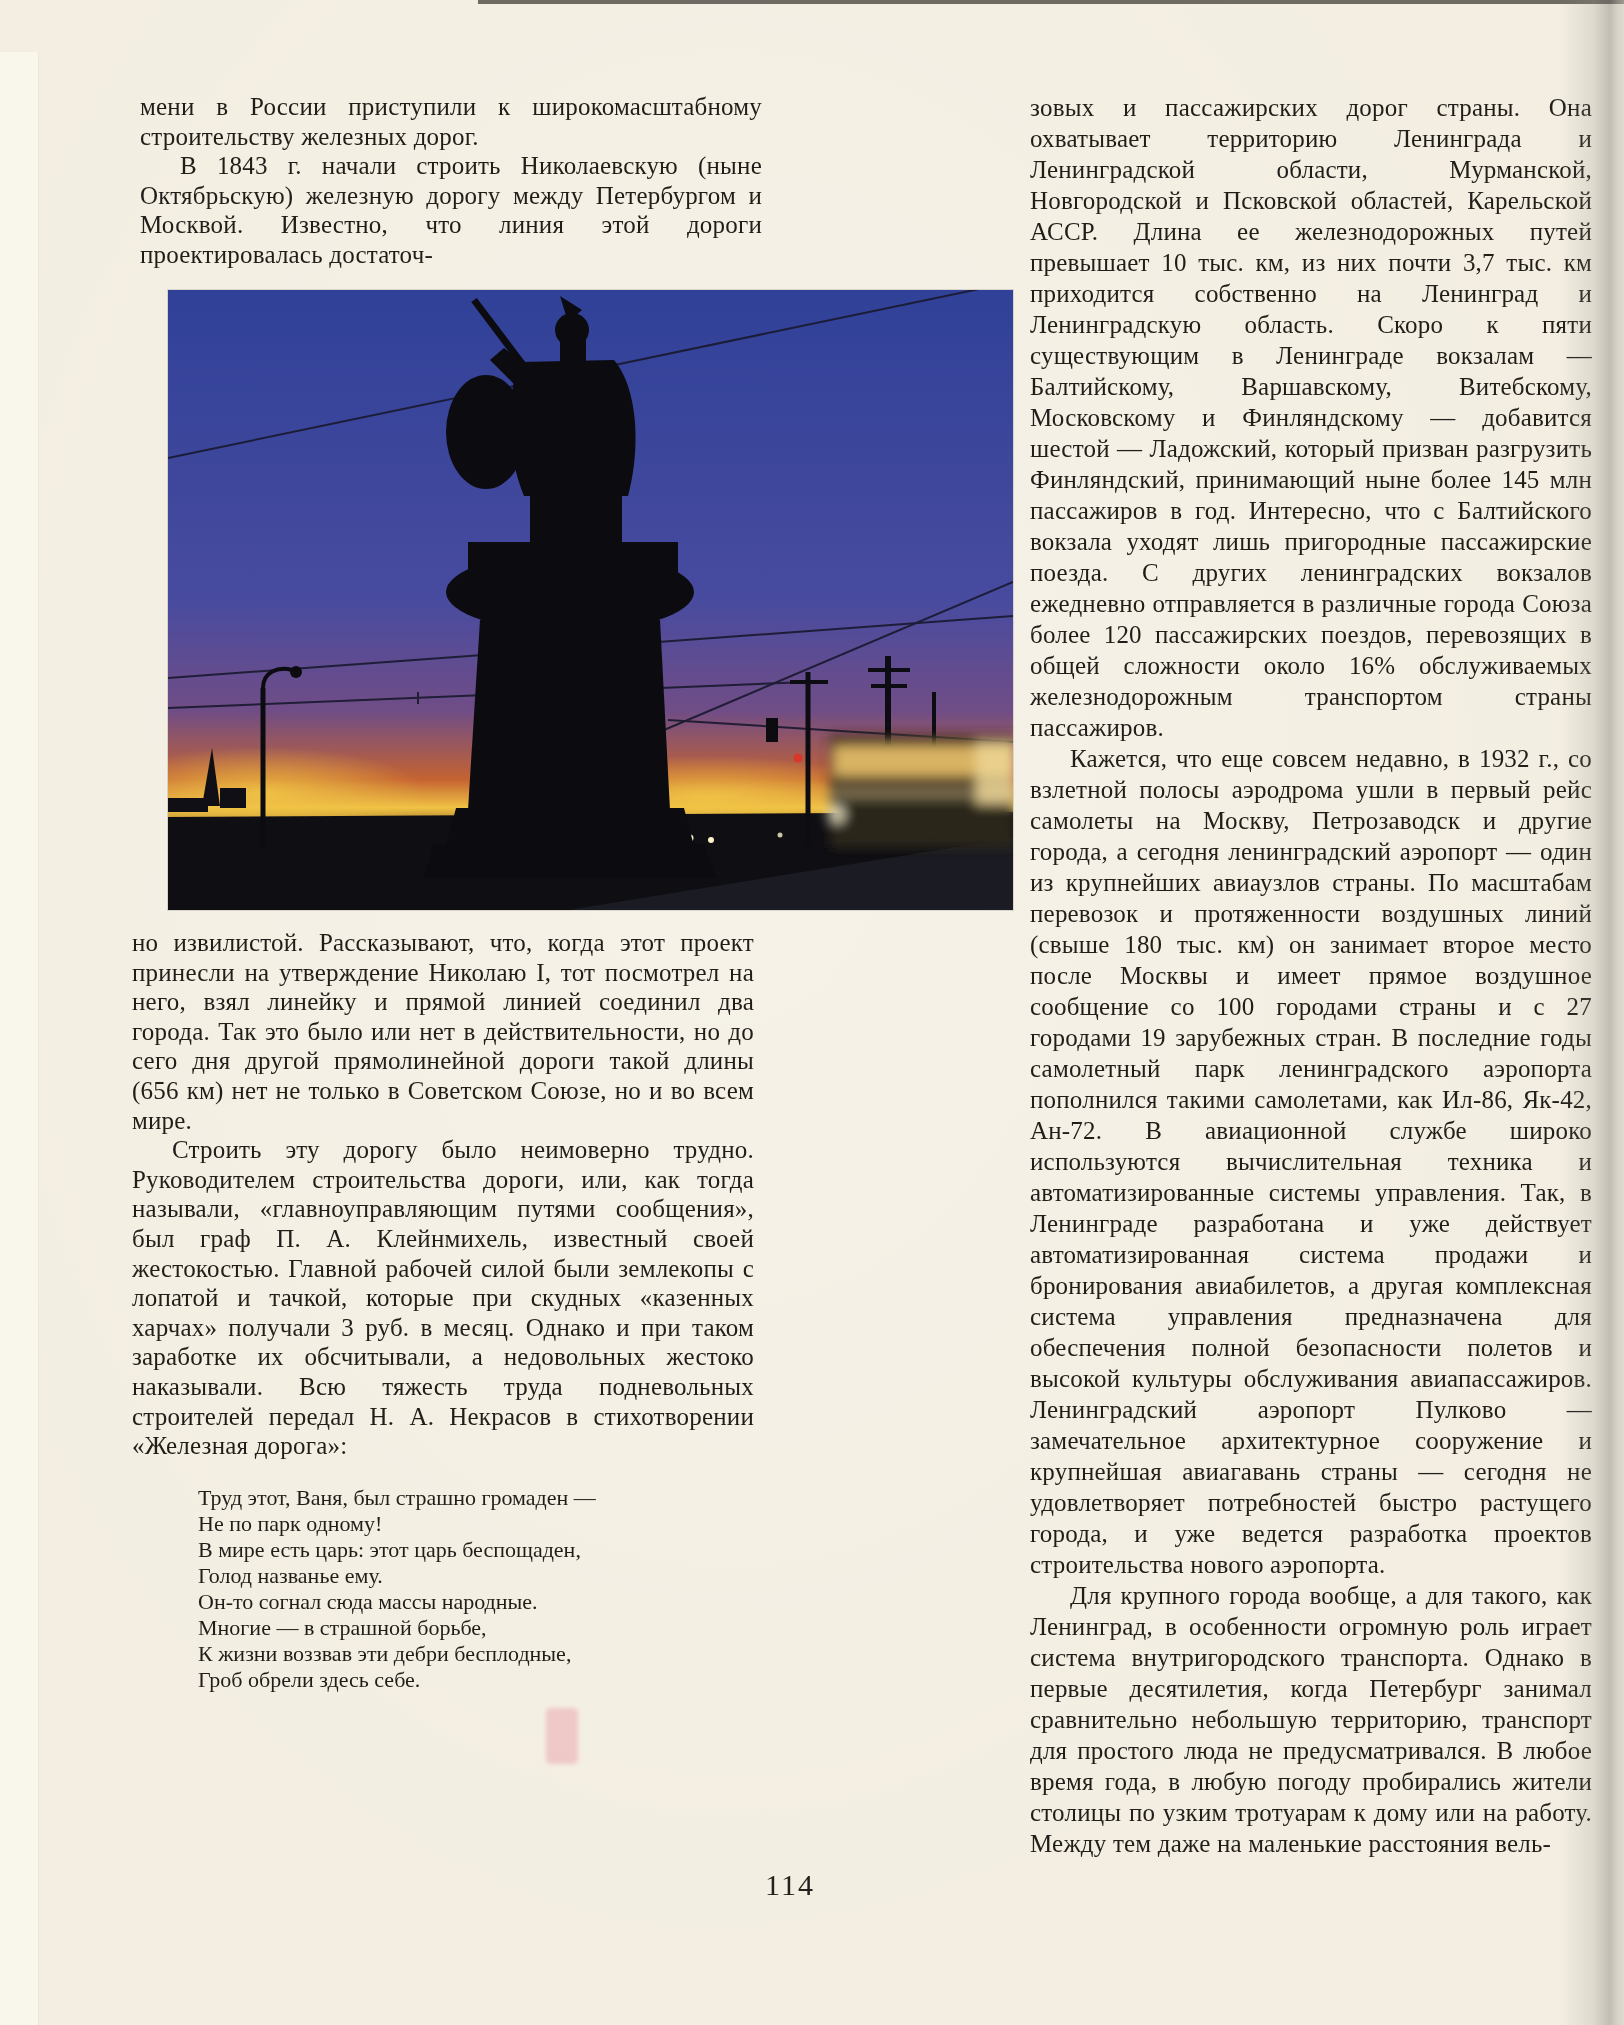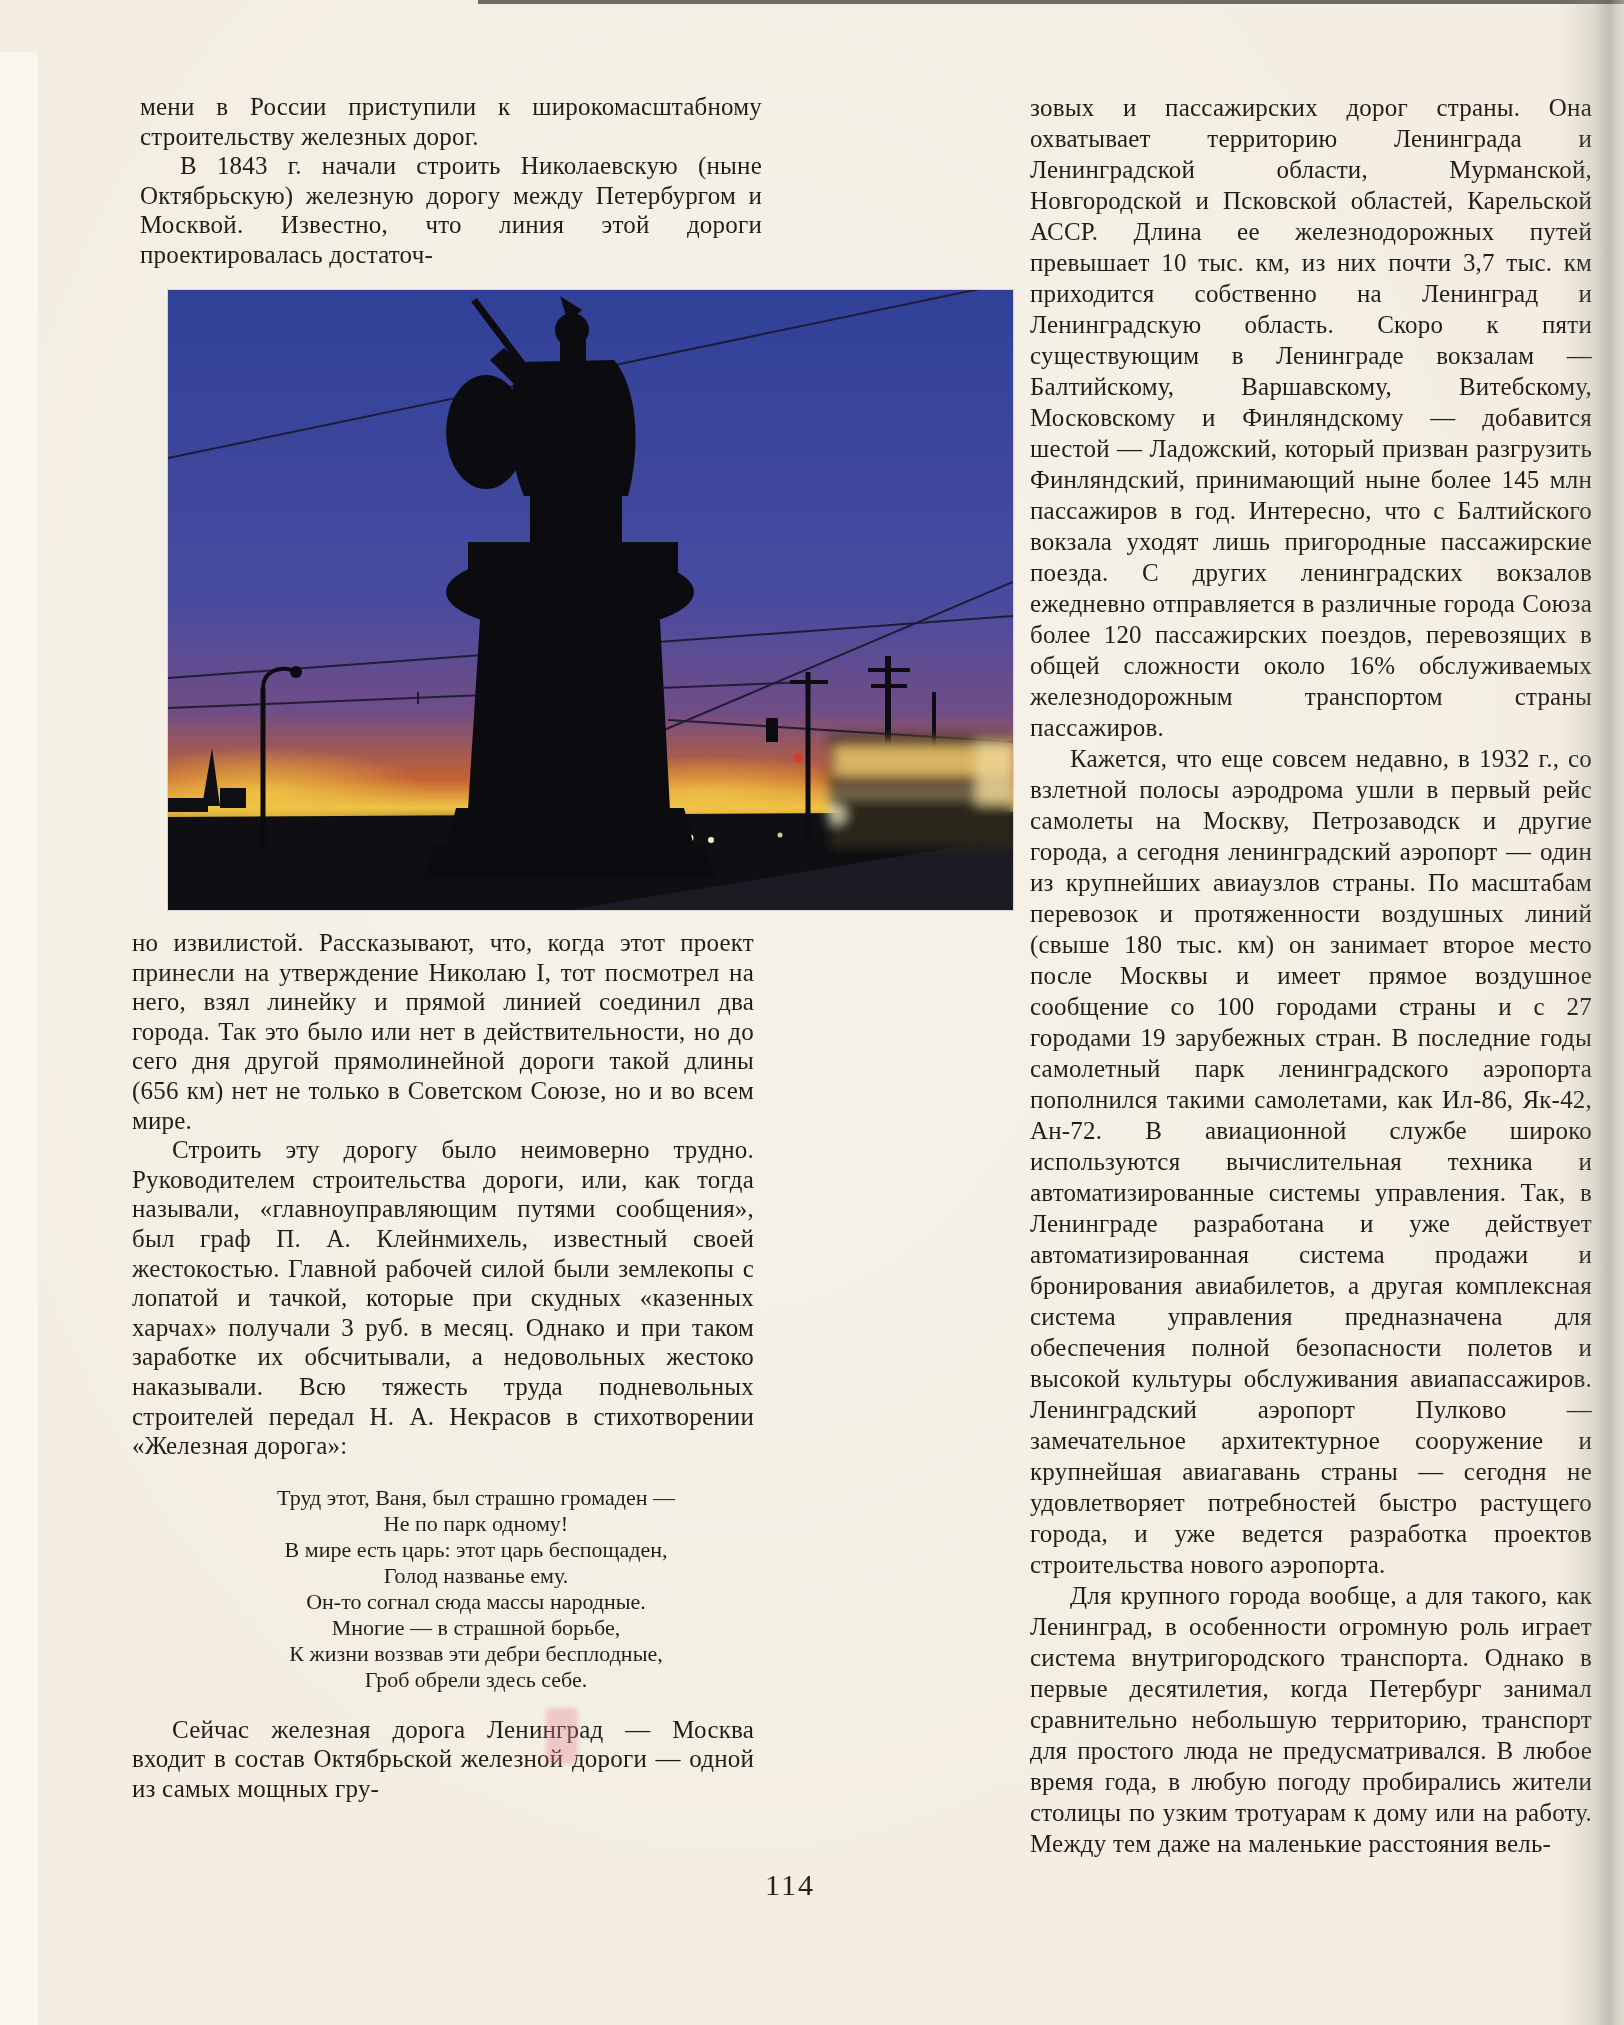--- a/index.html
+++ b/index.html
@@ -17,21 +17,21 @@
     font-size:25px;line-height:29.6px;
     text-align:justify;
     letter-spacing:0.2px;
     hyphens:auto;
   }
   .right .para{font-size:25px;line-height:31px;}
   .indent{text-indent:40px;}
   .poem{
     margin:24px 0 22px 66px;
     font-size:22px;line-height:26px;
-    text-align:center;
+    text-align:left;
   }
   .poem-line{white-space:nowrap;}
   .upper-left{left:140px;top:92px;width:622px;}
   .lower-left{left:132px;top:928px;width:622px;}
   .right{left:1030px;top:92px;width:562px;}
   .page-number{
     position:absolute;left:695px;top:1868px;width:190px;
     text-align:center;font-size:30px;letter-spacing:2px;color:#24211d;
   }
   .photo{
@@ -186,21 +186,20 @@
   <div class="poem">
     <div class="poem-line">Труд этот, Ваня, был страшно громаден —</div>
     <div class="poem-line">Не по парк одному!</div>
     <div class="poem-line">В мире есть царь: этот царь беспощаден,</div>
     <div class="poem-line">Голод названье ему.</div>
     <div class="poem-line">Он-то согнал сюда массы народные.</div>
     <div class="poem-line">Многие — в страшной борьбе,</div>
     <div class="poem-line">К жизни воззвав эти дебри бесплодные,</div>
     <div class="poem-line">Гроб обрели здесь себе.</div>
   </div>
-  <p class="para indent">Сейчас железная дорога Ленинград — Москва входит в состав Октябрьской железной дороги — одной из самых мощных гру-</p>
 </div>
 
 <div class="col right">
   <p class="para">зовых и пассажирских дорог страны. Она охватывает территорию Ленинграда и Ленинградской области, Мурманской, Новгородской и Псковской областей, Карельской АССР. Длина ее железнодорожных путей превышает 10 тыс. км, из них почти 3,7 тыс. км приходится собственно на Ленинград и Ленинградскую область. Скоро к пяти существующим в Ленинграде вокзалам — Балтийскому, Варшавскому, Витебскому, Московскому и Финляндскому — добавится шестой — Ладожский, который призван разгрузить Финляндский, принимающий ныне более 145 млн пассажиров в год. Интересно, что с Балтийского вокзала уходят лишь пригородные пассажирские поезда. С других ленинградских вокзалов ежедневно отправляется в различные города Союза более 120 пассажирских поездов, перевозящих в общей сложности около 16% обслуживаемых железнодорожным транспортом страны пассажиров.</p>
   <p class="para indent">Кажется, что еще совсем недавно, в 1932 г., со взлетной полосы аэродрома ушли в первый рейс самолеты на Москву, Петрозаводск и другие города, а сегодня ленинградский аэропорт — один из крупнейших авиаузлов страны. По масштабам перевозок и протяженности воздушных линий (свыше 180 тыс. км) он занимает второе место после Москвы и имеет прямое воздушное сообщение со 100 городами страны и с 27 городами 19 зарубежных стран. В последние годы самолетный парк ленинградского аэропорта пополнился такими самолетами, как Ил-86, Як-42, Ан-72. В авиационной службе широко используются вычислительная техника и автоматизированные системы управления. Так, в Ленинграде разработана и уже действует автоматизированная система продажи и бронирования авиабилетов, а другая комплексная система управления предназначена для обеспечения полной безопасности полетов и высокой культуры обслуживания авиапассажиров. Ленинградский аэропорт Пулково — замечательное архитектурное сооружение и крупнейшая авиагавань страны — сегодня не удовлетворяет потребностей быстро растущего города, и уже ведется разработка проектов строительства нового аэропорта.</p>
   <p class="para indent">Для крупного города вообще, а для такого, как Ленинград, в особенности огромную роль играет система внутригородского транспорта. Однако в первые десятилетия, когда Петербург занимал сравнительно небольшую территорию, транспорт для простого люда не предусматривался. В любое время года, в любую погоду пробирались жители столицы по узким тротуарам к дому или на работу. Между тем даже на маленькие расстояния вель-</p>
 </div>
 
 <div class="page-number">114</div>
 

